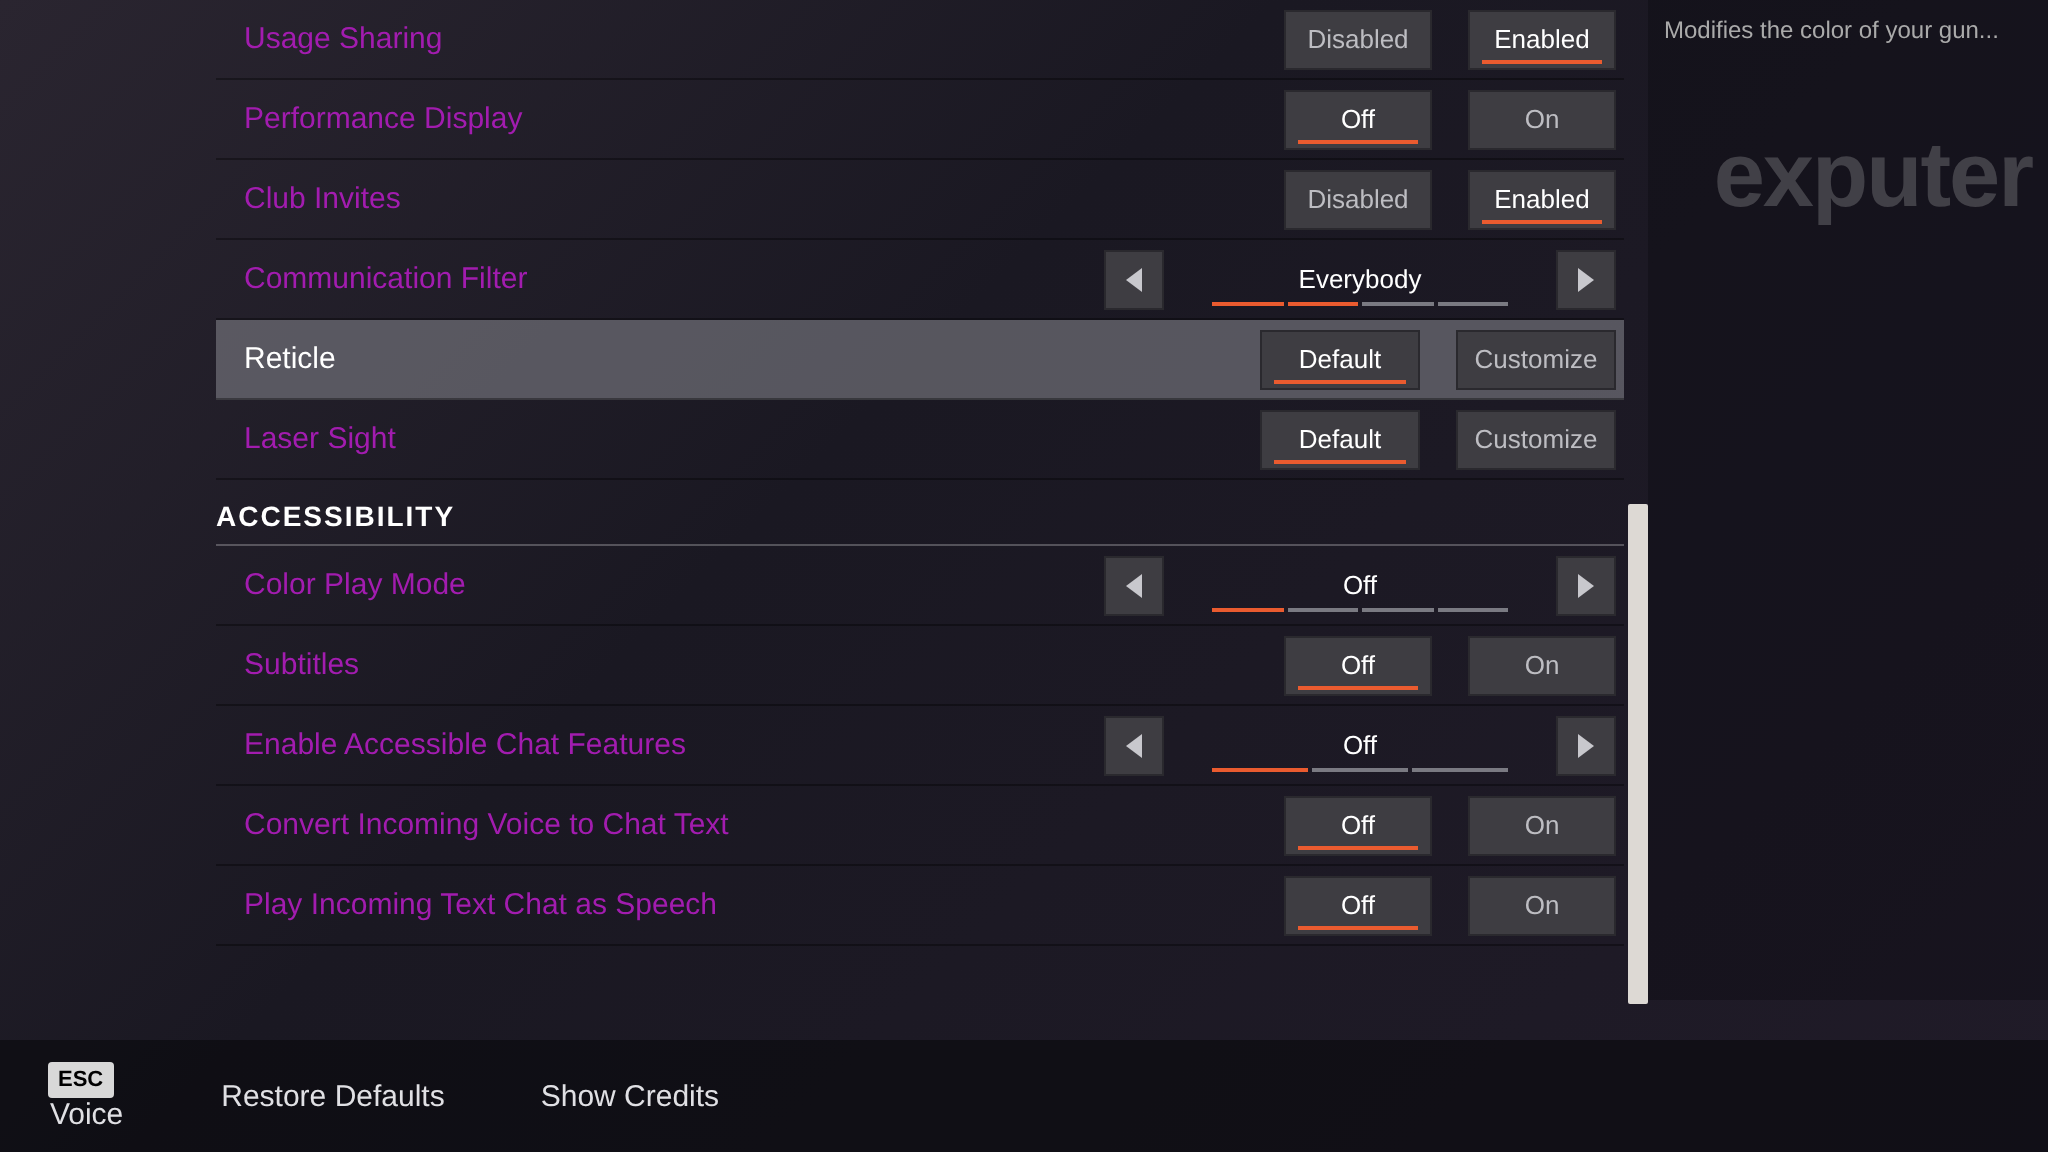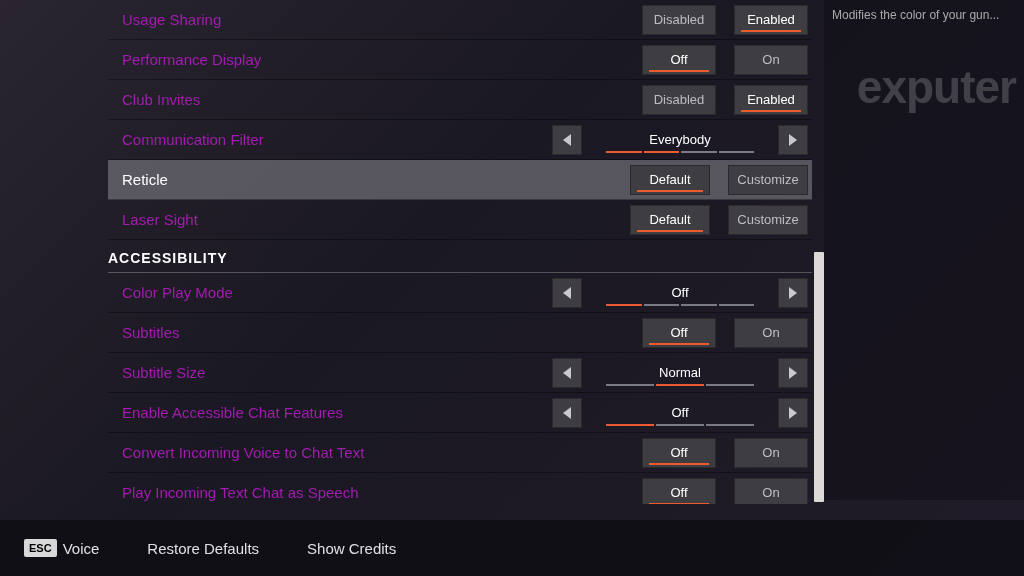--- a/index.html
+++ b/index.html
@@ -147,21 +147,21 @@
   }
   .esc-key {
     background: #d8d8d8;
     color: #000;
     font-size: 11px;
     font-weight: 700;
     padding: 3px 5px;
     border-radius: 2px;
     margin-right: 6px;
   }
-  .bottom-item { display: flex; align-items: center; cursor: pointer; }
+  .bottom-item { display: flex; align-items: center; cursor: pointer; flex-direction: column; }
 </style>
 </head>
 <body>
 
 <div class="right-panel">
   <span>Modifies the color of your gun...</span>
 </div>
 
 <div class="watermark">
   <span>exputer</span>
@@ -245,40 +245,20 @@
           </svg>
         </div>
     </div>
   </div>
     <div class="row">
     <div class="label">Subtitles</div>
     <div class="controls">
         <div class="btn w74 active">Off</div>
         <div class="btn w74">On</div>
       </div>
-  </div>
-    <div class="row">
-    <div class="label">Subtitle Size</div>
-    <div class="controls">
-      <div class="btn arrow">
-          <svg viewBox="0 0 8 12">
-            <polygon points="8,0 0,6 8,12"></polygon>
-          </svg>
-        </div>
-      <div class="selector-center">Normal<div class="ticks">
-            <span class=""></span>
-            <span class="on"></span>
-            <span class=""></span>
-          </div></div>
-      <div class="btn arrow">
-          <svg viewBox="0 0 8 12">
-            <polygon points="0,0 8,6 0,12"></polygon>
-          </svg>
-        </div>
-    </div>
   </div>
     <div class="row">
     <div class="label">Enable Accessible Chat Features</div>
     <div class="controls">
       <div class="btn arrow">
           <svg viewBox="0 0 8 12">
             <polygon points="8,0 0,6 8,12"></polygon>
           </svg>
         </div>
       <div class="selector-center">Off<div class="ticks">

